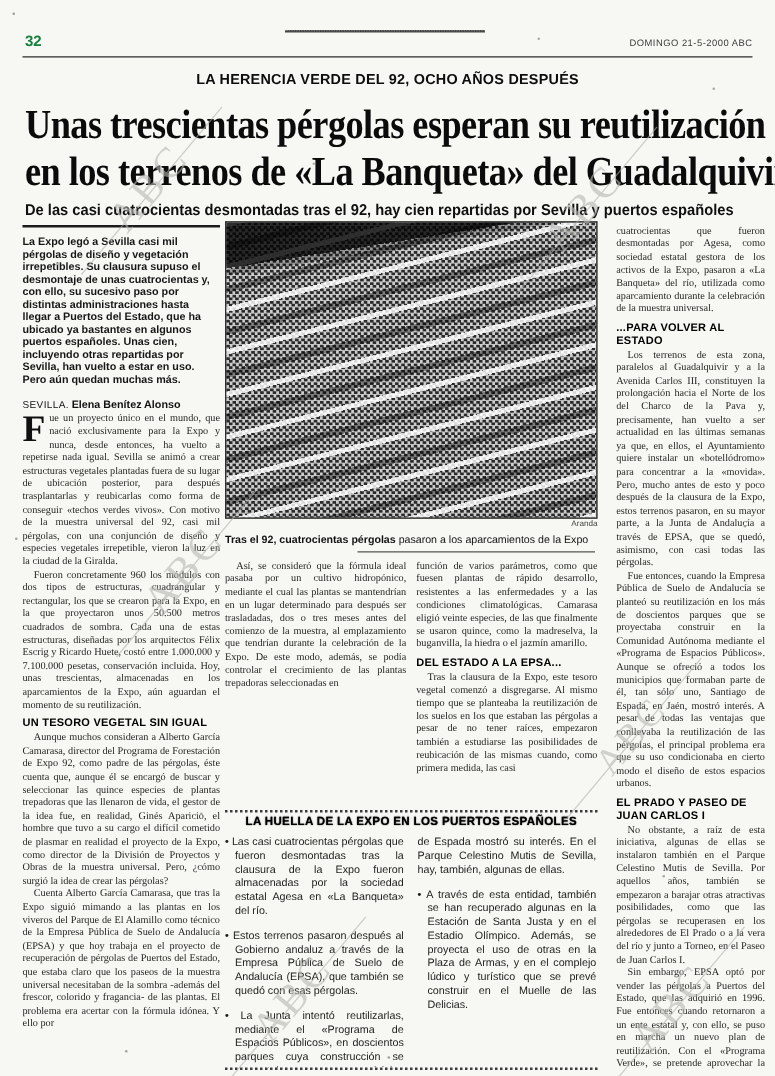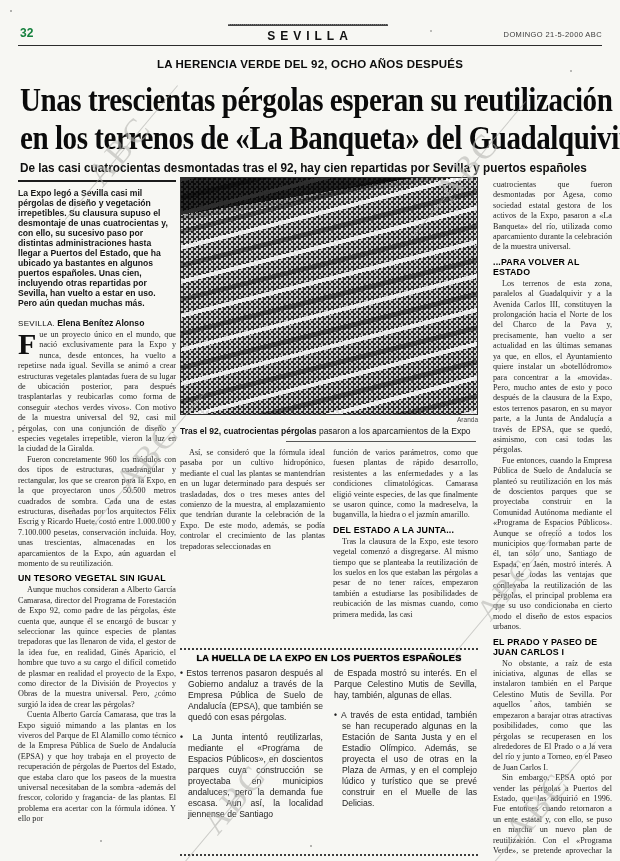--- a/index.html
+++ b/index.html
@@ -73,23 +73,20 @@
     560px 60px 0 #a5a5a2, 585px 410px 0 #a1a19e, 420px 20px 0 #a8a8a5, 90px 830px 0 #a1a19e,
     240px 120px 0 #b0b0ad, 520px 690px 0 #a5a5a2;}
 </style>
 </head>
 <body>
 
 <div id="page">
 
   <div class="abs overline"></div>
   <div class="abs pagenum">32</div>
-  <div class="abs sectionwrap">
-    <span class="section">SEVILLA</span>
-  </div>
   <div class="abs issuedate">DOMINGO 21-5-2000 ABC</div>
   <div class="abs headrule"></div>
 
   <div class="abs kicker">LA HERENCIA VERDE DEL 92, OCHO AÑOS DESPUÉS</div>
   <div class="abs hl hl1">Unas trescientas pérgolas esperan su reutilización</div>
   <div class="abs hl hl2">en los terrenos de «La Banqueta» del Guadalquivir</div>
   <div class="abs subhl">De las casi cuatrocientas desmontadas tras el 92, hay cien repartidas por Sevilla y puertos españoles</div>
 
   <div class="abs leadbox">
     <div class="leadtext">La Expo legó a Sevilla casi mil pérgolas de diseño y vegetación irrepetibles. Su clausura supuso el desmontaje de unas cuatrocientas y, con ello, su sucesivo paso por distintas administraciones hasta llegar a Puertos del Estado, que ha ubicado ya bastantes en algunos puertos españoles. Unas cien, incluyendo otras repartidas por Sevilla, han vuelto a estar en uso. Pero aún quedan muchas más.</div>
@@ -115,28 +112,29 @@
     </div>
   </div>
   <div class="abs capline"></div>
 
   <div class="abs col col2">
     <p>Así, se consideró que la fórmula ideal pasaba por un cultivo hidropónico, mediante el cual las plantas se mantendrían en un lugar determinado para después ser trasladadas, dos o tres meses antes del comienzo de la muestra, al emplazamiento que tendrían durante la celebración de la Expo. De este modo, además, se podía controlar el crecimiento de las plantas trepadoras seleccionadas en</p>
   </div>
 
   <div class="abs col col3">
     <p class="noindent">función de varios parámetros, como que fuesen plantas de rápido desarrollo, resistentes a las enfermedades y a las condiciones climatológicas. Camarasa eligió veinte especies, de las que finalmente se usaron quince, como la madreselva, la buganvilla, la hiedra o el jazmín amarillo.</p>
-    <div class="subhead">DEL ESTADO A LA JUNTA...</div>
+    <div class="subhead">DEL ESTADO A LA EPSA...</div>
     <p>Tras la clausura de la Expo, este tesoro vegetal comenzó a disgregarse. Al mismo tiempo que se planteaba la reutilización de los suelos en los que estaban las pérgolas a pesar de no tener raíces, empezaron también a estudiarse las posibilidades de reubicación de las mismas cuando, como primera medida, las casi</p>
   </div>
 
   <div class="abs factbox">
     <div class="fb-title">LA HUELLA DE LA EXPO EN LOS PUERTOS ESPAÑOLES</div>
     <div class="fb-cols">
       <div class="fb-col">
+        <div class="fitem">Las casi cuatrocientas pérgolas que fueron desmontadas tras la clausura de la Expo fueron almacenadas por la sociedad estatal Agesa en «La Banqueta» del río.</div>
         <div class="fitem">Estos terrenos pasaron después al Gobierno andaluz a través de la Empresa Pública de Suelo de Andalucía (EPSA), que también se quedó con esas pérgolas.</div>
         <div class="fitem">La Junta intentó reutilizarlas, mediante el «Programa de Espacios Públicos», en doscientos parques cuya construcción se proyectaba en municipios andaluces, pero la demanda fue escasa. Aun así, la localidad jiennense de Santiago</div>
       </div>
       <div class="fb-col">
         <div class="fitem cont">de Espada mostró su interés. En el Parque Celestino Mutis de Sevilla, hay, también, algunas de ellas.</div>
         <div class="fitem">A través de esta entidad, también se han recuperado algunas en la Estación de Santa Justa y en el Estadio Olímpico. Además, se proyecta el uso de otras en la Plaza de Armas, y en el complejo lúdico y turístico que se prevé construir en el Muelle de las Delicias.</div>
       </div>
     </div>
   </div>
 

